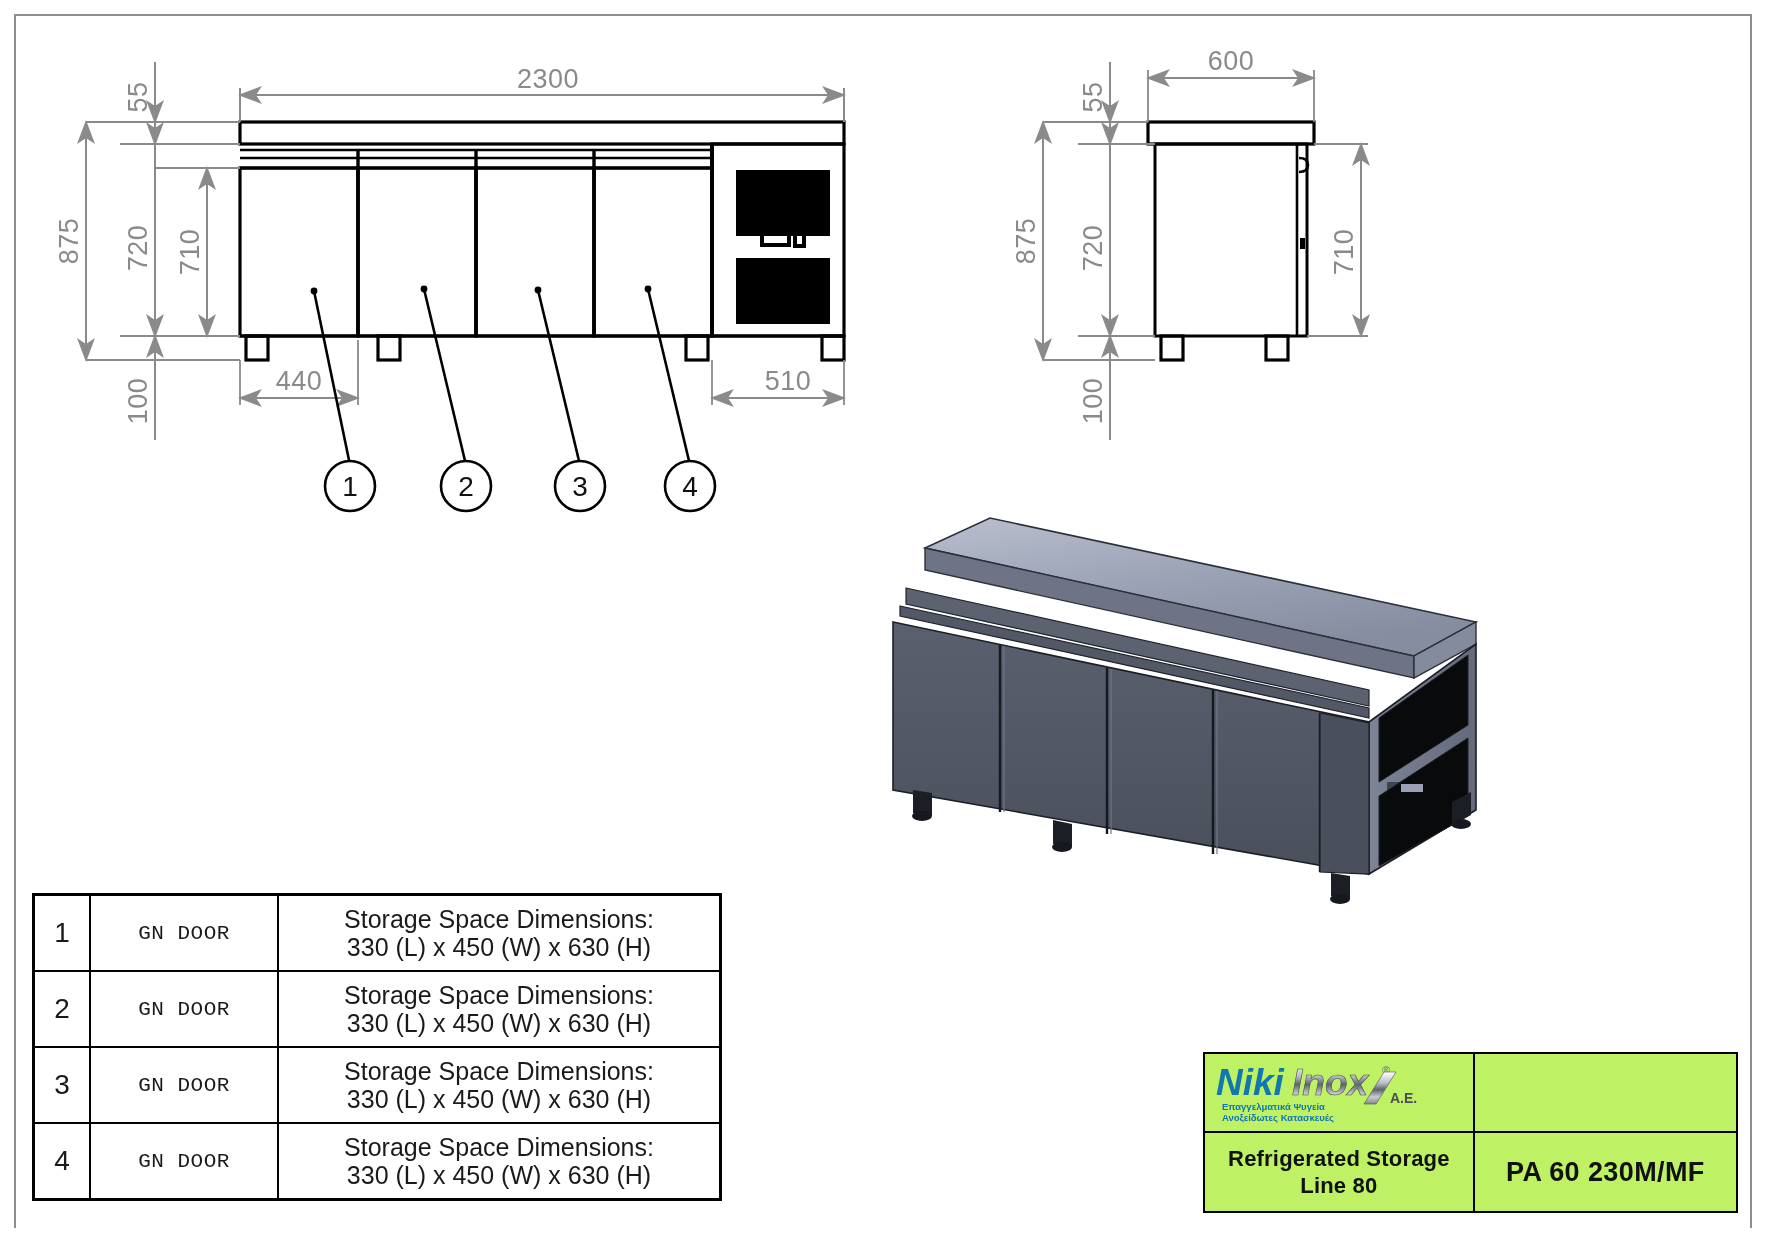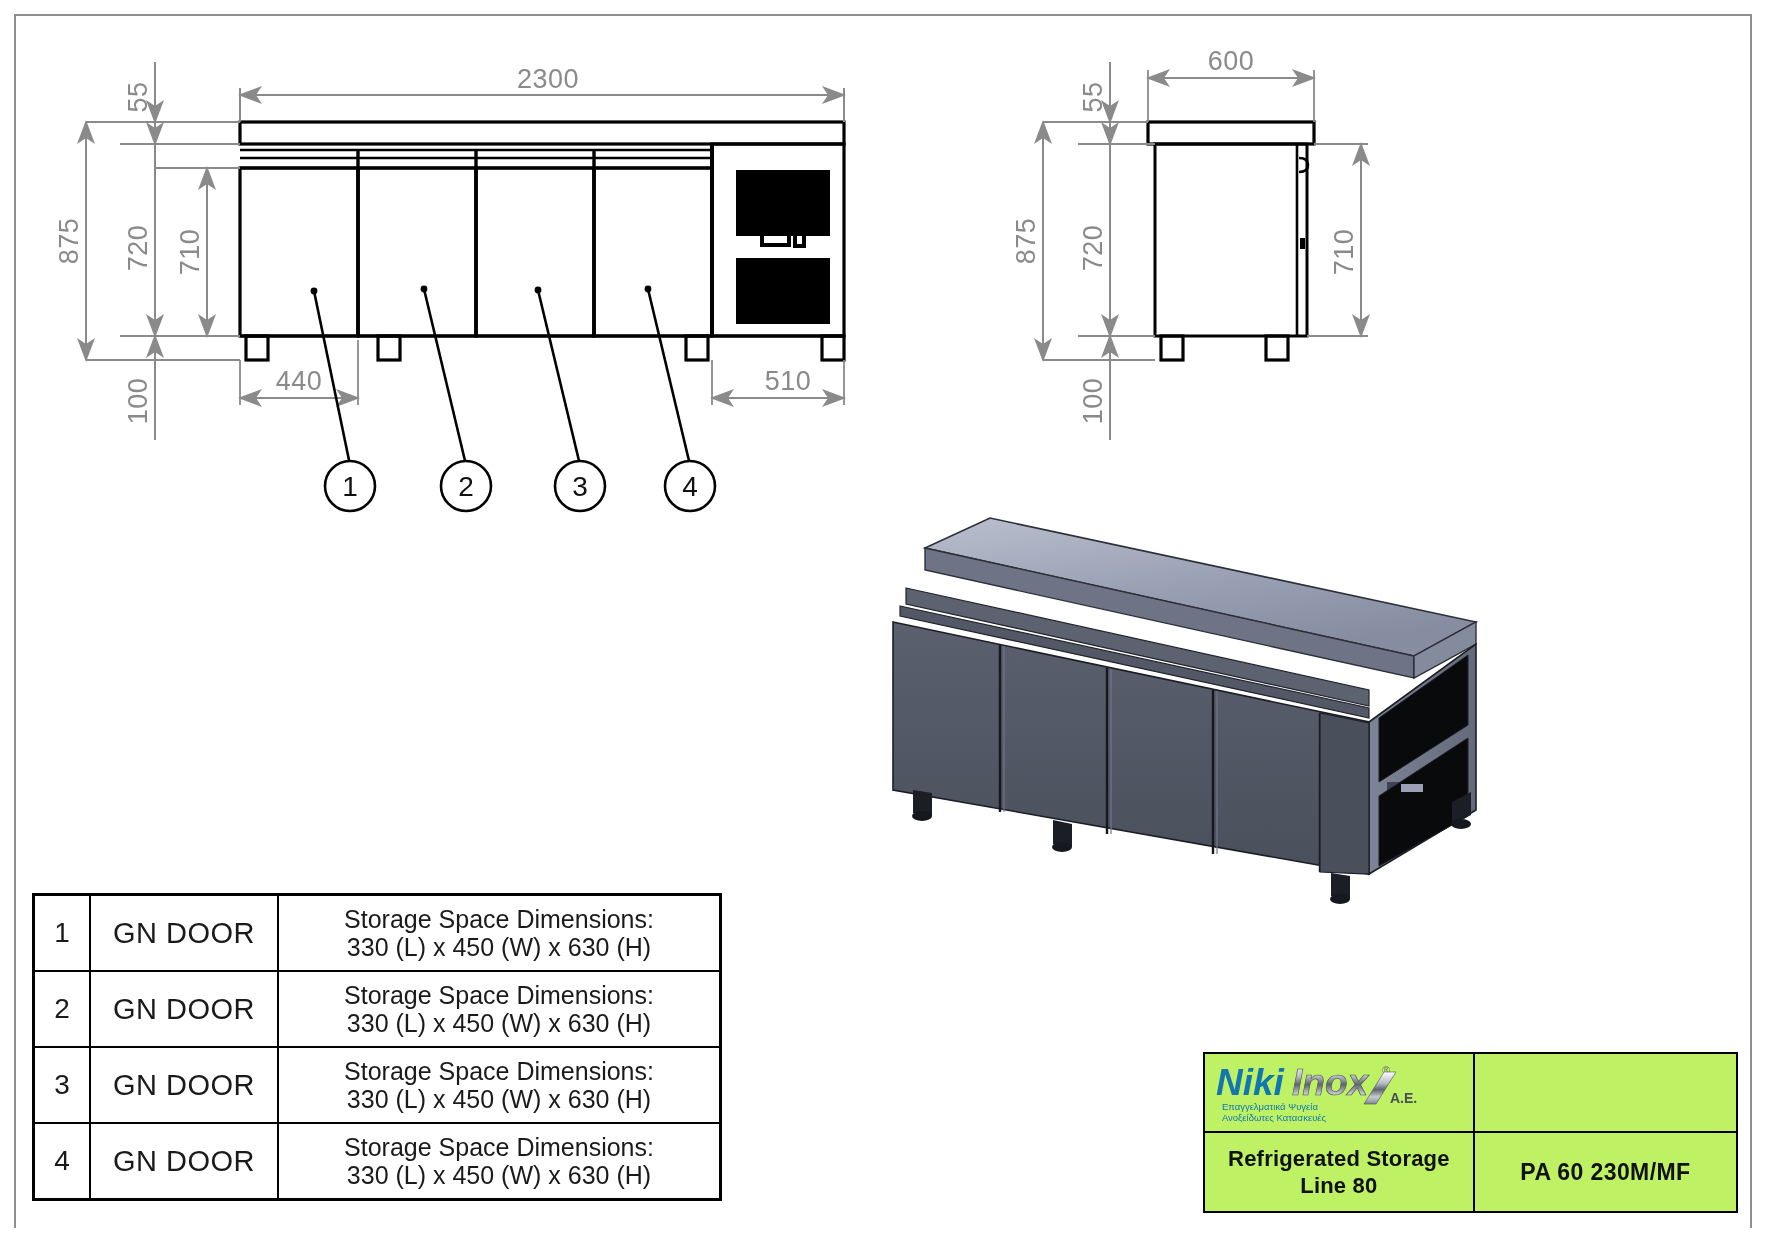--- a/index.html
+++ b/index.html
@@ -60,22 +60,23 @@
     color: #1a1a1a;
     font-family: "Liberation Sans", sans-serif;
   }
   #parts-table td.col-idx {
     width: 54px;
     font-size: 28px;
     height: 74px;
   }
   #parts-table td.col-name {
     width: 186px;
-    font-size: 29px;
+    font-size: 21px;
     letter-spacing: 0.5px;
+    font-family: Liberation Mono, monospace;
   }
   #parts-table td.col-desc {
     font-size: 25px;
     line-height: 1.12;
     padding: 6px 4px;
   }
   #parts-table td.col-desc .d1 { display: block; }
   #parts-table td.col-desc .d2 { display: block; }
 
   
@@ -98,39 +99,39 @@
   .tb-blank-cell { width: 263px; }
   .tb-desc-cell {
     height: 78px;
     font-size: 22px;
     font-weight: bold;
     line-height: 1.25;
     color: #111;
     letter-spacing: 0.2px;
   }
   .tb-model-cell {
-    font-size: 23px;
+    font-size: 27px;
     font-weight: bold;
     color: #111;
     letter-spacing: 0.4px;
   }
 
   
   .logo-wrap {
     position: relative;
     width: 250px;
     height: 66px;
     margin: 0 auto;
   }
   .logo-sub {
     position: absolute;
     left: 8px;
     top: 40px;
     font-size: 9.5px;
-    font-weight: normal;
+    font-weight: bold;
     color: #1277b0;
     line-height: 1.15;
     text-align: left;
     letter-spacing: 0px;
     white-space: nowrap;
   }
 </style>
 </head>
 <body>
 

